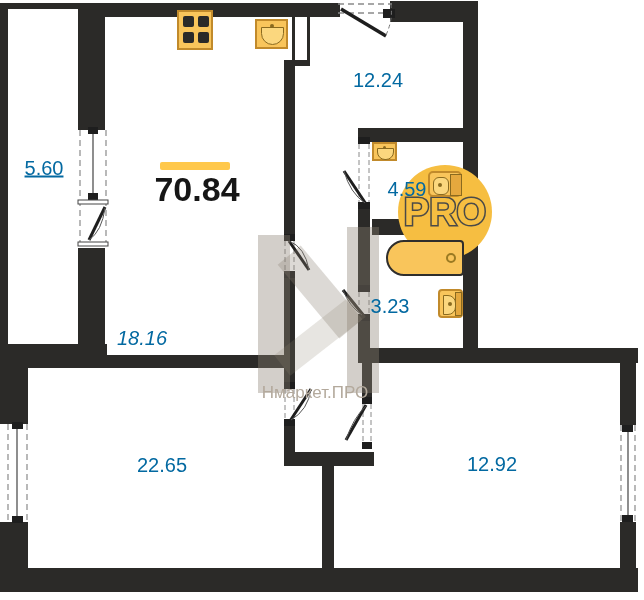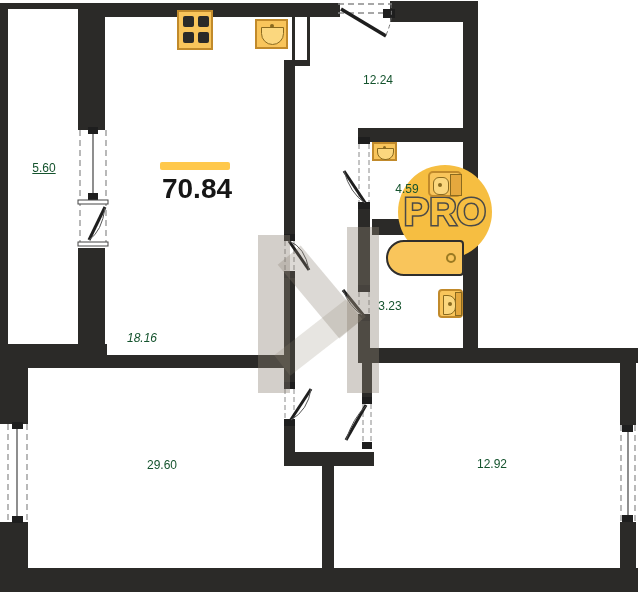--- a/index.html
+++ b/index.html
@@ -1,22 +1,22 @@
 <!DOCTYPE html>
 <html><head>
 <meta charset="utf-8">
 <style>
   html,body{margin:0;padding:0;background:#fff;}
   .stage{position:relative;width:644px;height:600px;background:#ffffff;overflow:hidden;
          font-family:"Liberation Sans",sans-serif;}
   .w{position:absolute;background:#2b2a28;}
   .wh{position:absolute;background:#ffffff;}
-  .lbl{position:absolute;transform:translate(-50%,-50%);font-size:12px;color:#14532d;
+  .lbl{position:absolute;transform:translate(-50%,-50%);font-size:20px;color:#0369a1;
        white-space:nowrap;z-index:8;}
-  .total-lbl{position:absolute;transform:translate(-50%,-50%);font-size:28px;font-weight:bold;
+  .total-lbl{position:absolute;transform:translate(-50%,-50%);font-size:34px;font-weight:bold;
        color:#161616;z-index:8;}
   .total-bar{position:absolute;left:160px;top:162px;width:70px;height:8px;background:#ffc84b;
        border-radius:2px;z-index:8;}
   .fix{position:absolute;background:#f9c55b;border:2px solid #c18a2b;box-sizing:border-box;z-index:7;}
   .svgov{position:absolute;left:0;top:0;z-index:4;}
   .wm{position:absolute;left:250px;top:205px;width:135px;height:200px;z-index:5;}
   .wm .bar{position:absolute;background:rgba(140,130,115,0.38);}
   .wm .diag{position:absolute;background:rgba(140,130,115,0.30);}
   .wm-text{position:absolute;left:315px;top:393px;transform:translate(-50%,-50%);
        font-size:17px;color:#b3a99c;z-index:5;white-space:nowrap;}
@@ -145,20 +145,21 @@
       <line x1="628" y1="432" x2="628" y2="515" stroke="#444" stroke-width="1.2"></line>
     </g>
   </svg>
 
   <div class="wm">
     <div class="bar" style="left:8px;top:30px;width:32px;height:158px;"></div>
     <div class="bar" style="left:97px;top:22px;width:32px;height:166px;"></div>
     <div class="diag" style="left:22px;top:72px;width:96px;height:30px;transform:rotate(50deg);"></div>
     <div class="diag" style="left:22px;top:118px;width:96px;height:26px;transform:rotate(-38deg);opacity:.7;"></div>
   </div>
+  <div class="wm-text">Нмаркет.ПРО</div>
 
   <svg class="pro" width="94" height="94" viewBox="0 0 94 94">
     <circle cx="47" cy="47" r="47" fill="#f6be41"></circle>
     <text x="47" y="60" text-anchor="middle" font-family="Liberation Sans, sans-serif" font-size="38" font-weight="bold" fill="#f6be41" stroke="#4a4a48" stroke-width="3" paint-order="stroke">PRO</text>
   </svg>
 
   <div class="fix" style="left:177px;top:10px;width:36px;height:40px;">
     <div class="burner" style="left:4px;top:4px;"></div>
     <div class="burner" style="left:19px;top:4px;"></div>
     <div class="burner" style="left:4px;top:20px;"></div>
@@ -186,16 +187,16 @@
     <div class="dot" style="left:8px;top:11px;width:4px;height:4px;"></div>
   </div>
 
   <div class="total-bar"></div>
   <div class="total-lbl" style="left:197px;top:189px;">70.84</div>
   <div class="lbl" style="left:44px;top:168px;text-decoration:underline;">5.60</div>
   <div class="lbl" style="left:378px;top:80px;">12.24</div>
   <div class="lbl" style="left:407px;top:189px;">4.59</div>
   <div class="lbl" style="left:390px;top:306px;">3.23</div>
   <div class="lbl" style="left:142px;top:338px;font-style:italic;">18.16</div>
-  <div class="lbl" style="left:162px;top:465px;">29.60</div>
+  <div class="lbl" style="left:162px;top:465px;">22.65</div>
   <div class="lbl" style="left:492px;top:464px;">12.92</div>
 
 </div>
 
 </body></html>

